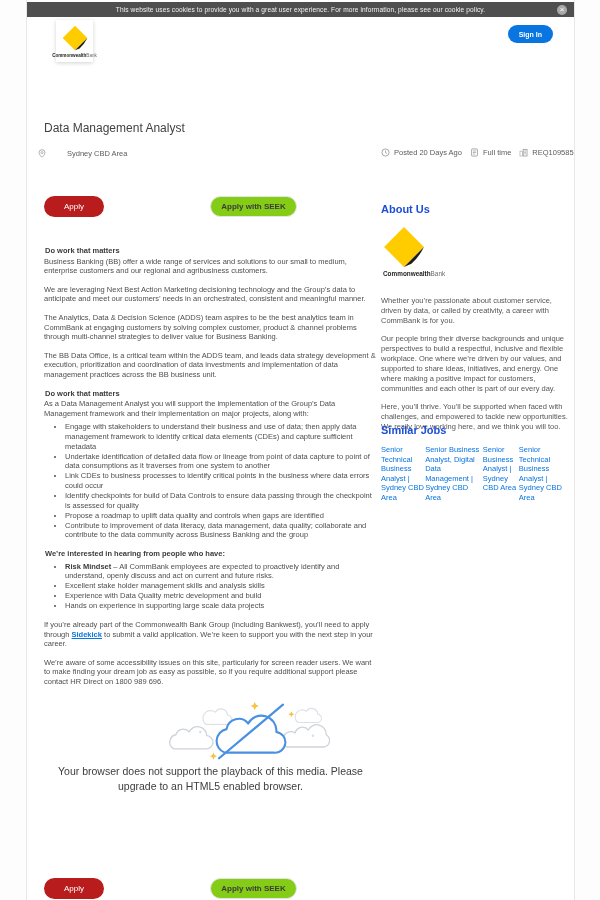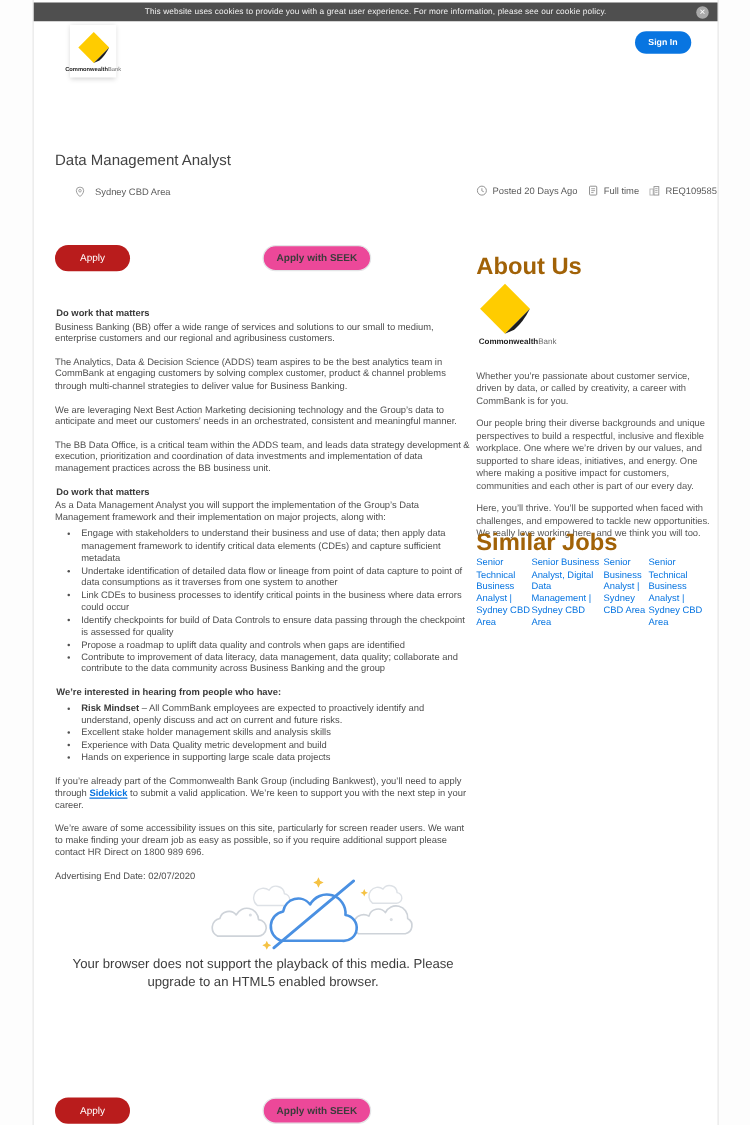--- a/index.html
+++ b/index.html
@@ -22,50 +22,50 @@
                box-shadow:0 1px 4px rgba(0,0,0,.18); display:flex; flex-direction:column;
                align-items:center; justify-content:center; }
   .logo-card .brand, .sb-brand { font-size:4.6px; color:#1d1d1d; margin-top:2px; white-space:nowrap; }
   .brand b { font-weight:bold; } .brand .lt, .sb-brand .lt { color:#6b6b6b; }
   .signin-btn { position:absolute; right:21px; top:25px; height:18px; padding:0 11px; border:none;
                 border-radius:9px; background:#0875e1; color:#fff; font-size:7px; font-weight:bold;
                 font-family:inherit; cursor:pointer; }
 
   
   .job-title { position:absolute; left:17px; top:121px; font-size:12px; color:#424242; }
-  .loc-row { position:absolute; left:33px; top:149px; display:flex; align-items:flex-end; gap:8px; }
+  .loc-row { position:absolute; left:11px; top:149px; display:flex; align-items:flex-end; gap:21px; }
   .loc-row span { font-size:7.5px; color:#5c5c5c; }
   .meta-list { position:absolute; left:354px; top:148px; display:flex; flex-direction:row; gap:8px; }
   .meta-item { display:flex; align-items:center; gap:4px; }
   .meta-item span { font-size:7.5px; color:#5c5c5c; }
 
   .btn-apply { position:absolute; width:60px; height:21px; border:none; border-radius:10.5px;
                background:#b91c1c; color:#fff; font-size:8px; font-weight:400; font-family:inherit; cursor:pointer; }
   .btn-seek  { position:absolute; width:87px; height:21px; border:1px solid #e4e5e7; border-radius:10.5px;
-               background:#ec4899; color:#3c3c3c; font-size:8px; font-weight:600; font-family:inherit; cursor:pointer; }
+               background:#84cc16; color:#3c3c3c; font-size:8px; font-weight:600; font-family:inherit; cursor:pointer; }
   .top-apply { left:17px; top:196px; }  .top-seek { left:183px; top:196px; }
   .bot-apply { left:17px; top:878px; }  .bot-seek { left:183px; top:878px; }
 
   
   .body-col { position:absolute; left:17px; top:245px; width:333px; }
   .body-col p, .body-col li { font-size:7.5px; line-height:9.6px; color:#4f4f4f; }
   .body-col p { margin:0 0 9px; }
   .body-col p.hd { margin:1px; font-weight:bold; color:#3a3a3a; }
   .body-col ul { margin:3px 0 9px 0; padding-left:21px; }
   .body-col li { margin-bottom:0.5px; }
   .body-col a { color:#0875e1; font-weight:bold; text-decoration:underline; }
   .body-col li b { color:#3a3a3a; }
 
   
   .media-illustration { position:absolute; left:129px; top:700px; }
   .media-caption { position:absolute; left:17px; top:764px; width:333px; text-align:center;
                    font-size:10.5px; line-height:15px; color:#3d3d3d; }
 
   
-  .sb-heading { position:absolute; left:354px; font-size:19px; font-weight:bold; color:#a16207; }
+  .sb-heading { position:absolute; left:354px; font-size:11px; font-weight:bold; color:#1d4ed8; }
   .about-hd { top:203px; }  .similar-hd { top:424px; }
   .sb-logo { position:absolute; left:356px; top:226px; display:flex; flex-direction:column; }
   .sb-brand { font-size:6.4px; margin-top:2px; }
   .about-paras { position:absolute; left:354px; top:296px; width:188px; }
   .about-paras p { font-size:7.5px; line-height:10px; color:#565656; margin-bottom:8px; }
   .similar-list { position:absolute; left:354px; top:445px; width:182px; display:flex; flex-direction:row; }
   .similar-list a { font-size:7.5px; line-height:9.6px; color:#0875e1; text-decoration:none; margin-bottom:13.5px; }
 
   svg { display:block; }
 </style>
@@ -124,22 +124,22 @@
       </div>
     </div>
 
     <button class="btn-apply top-apply">Apply</button>
     <button class="btn-seek top-seek">Apply with SEEK</button>
 
     <div class="body-col">
       <p class="hd">Do work that matters</p>
       <p>Business Banking (BB) offer a wide range of services and solutions to our small to medium, enterprise customers and our regional and agribusiness customers.</p>
 
+      <p>We are leveraging Next Best Action Marketing decisioning technology and the Group’s data to anticipate and meet our customers’ needs in an orchestrated, consistent and meaningful manner.</p>
       <p>The Analytics, Data &amp; Decision Science (ADDS) team aspires to be the best analytics team in CommBank at engaging customers by solving complex customer, product &amp; channel problems through multi-channel strategies to deliver value for Business Banking.</p>
-      <p>We are leveraging Next Best Action Marketing decisioning technology and the Group’s data to anticipate and meet our customers’ needs in an orchestrated, consistent and meaningful manner.</p>
       <p>The BB Data Office, is a critical team within the ADDS team, and leads data strategy development &amp; execution, prioritization and coordination of data investments and implementation of data management practices across the BB business unit.</p>
 
       <p class="hd">Do work that matters</p>
       <p style="margin-bottom:4px">As a Data Management Analyst you will support the implementation of the Group’s Data Management framework and their implementation on major projects, along with:</p>
       <ul>
         <li>Engage with stakeholders to understand their business and use of data; then apply data management framework to identify critical data elements (CDEs) and capture sufficient metadata</li>
         <li>Undertake identification of detailed data flow or lineage from point of data capture to point of data consumptions as it traverses from one system to another</li>
         <li>Link CDEs to business processes to identify critical points in the business where data errors could occur</li>
         <li>Identify checkpoints for build of Data Controls to ensure data passing through the checkpoint is assessed for quality</li>
         <li>Propose a roadmap to uplift data quality and controls when gaps are identified</li>
@@ -149,21 +149,20 @@
       <p class="hd">We’re interested in hearing from people who have:</p>
       <ul>
         <li><b>Risk Mindset</b><span> – All CommBank employees are expected to proactively identify and understand, openly discuss and act on current and future risks.</span></li>
         <li>Excellent stake holder management skills and analysis skills</li>
         <li>Experience with Data Quality metric development and build</li>
         <li>Hands on experience in supporting large scale data projects</li>
       </ul>
 
       <p><span>If you’re already part of the Commonwealth Bank Group (including Bankwest), you’ll need to apply through </span><a href="#">Sidekick</a><span> to submit a valid application. We’re keen to support you with the next step in your career.</span></p>
       <p>We’re aware of some accessibility issues on this site, particularly for screen reader users. We want to make finding your dream job as easy as possible, so if you require additional support please contact HR Direct on 1800 989 696.</p>
-      <p>Advertising End Date: 02/07/2020</p>
     </div>
 
     <div class="media-illustration">
       <svg width="190" height="62" viewBox="0 0 200 66">
 
         <path d="M18,52 h34 a7,7 0 0 0 1,-14 a10,10 0 0 0 -19,-4 a8,8 0 0 0 -14,3 a8,8 0 0 0 -2,15 z" fill="#ffffff" stroke="#ced3d9" stroke-width="1.4" stroke-linejoin="round"></path>
         <path d="M138,50 h40 a7,7 0 0 0 2,-13 a10,10 0 0 0 -19,-5 a8,8 0 0 0 -14,3 a8,8 0 0 0 -9,15 z" fill="#ffffff" stroke="#ced3d9" stroke-width="1.4" stroke-linejoin="round"></path>
         <path d="M52,26 h22 a5,5 0 0 0 1,-10 a7,7 0 0 0 -13,-3 a6,6 0 0 0 -10,13 z" fill="#ffffff" stroke="#dde1e6" stroke-width="1.2" stroke-linejoin="round"></path>
         <path d="M150,24 h20 a4.5,4.5 0 0 0 1,-9 a6.5,6.5 0 0 0 -12,-3 a5.5,5.5 0 0 0 -9,12 z" fill="#ffffff" stroke="#dde1e6" stroke-width="1.2" stroke-linejoin="round"></path>
 

